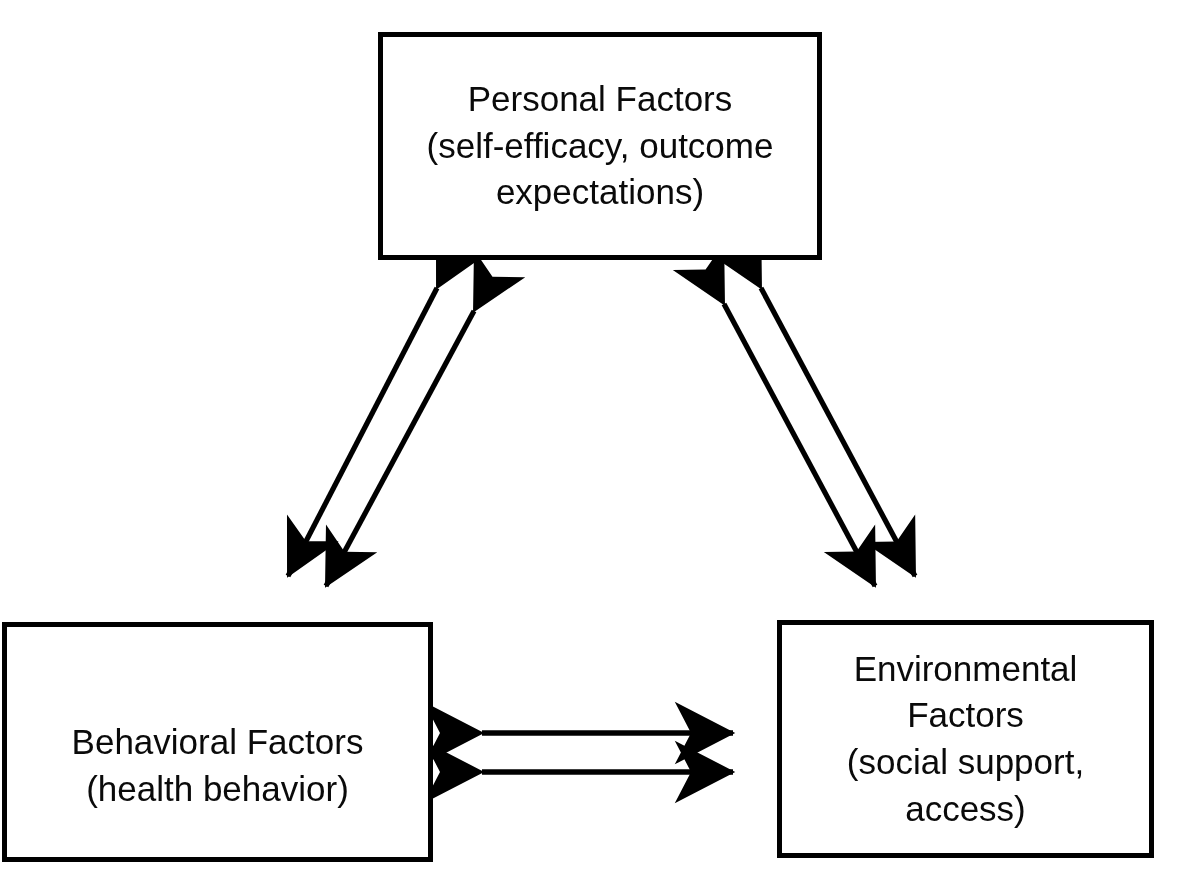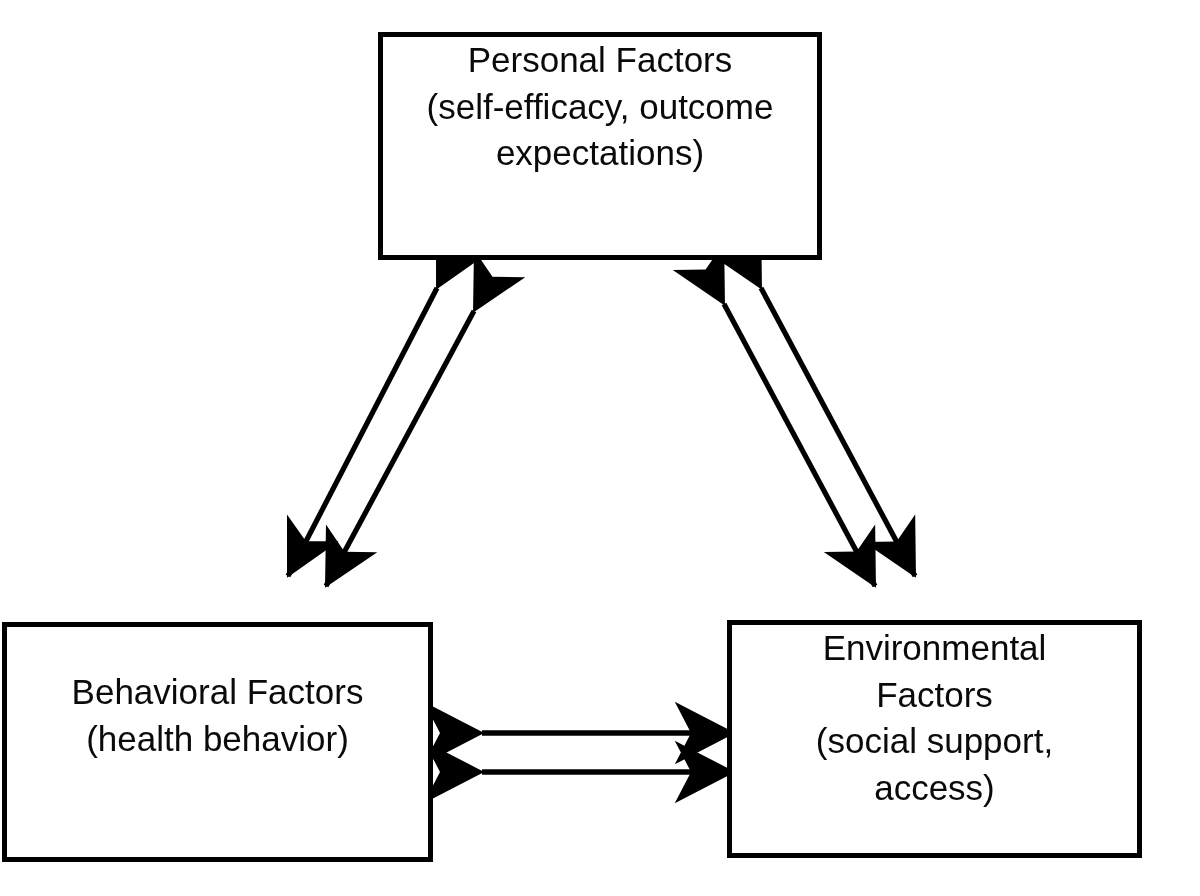--- a/index.html
+++ b/index.html
@@ -17,21 +17,21 @@
     height: 896px;
     background: #ffffff;
     overflow: hidden;
   }
   .node-box {
     position: absolute;
     box-sizing: border-box;
     background: #ffffff;
     border: 5px solid #000000;
     display: flex;
-    align-items: flex-start;
+    align-items: center;
     justify-content: center;
     text-align: center;
   }
   .node-label {
     font-family: "Liberation Sans", sans-serif;
     color: #0a0a0a;
     font-size: 35px;
     line-height: 1.33;
     font-weight: 400;
     white-space: pre-line;
@@ -43,23 +43,23 @@
     width: 444px;
     height: 228px;
   }
   #box-behavioral {
     left: 2px;
     top: 622px;
     width: 431px;
     height: 240px;
   }
   #box-environmental {
-    left: 727px;
+    left: 777px;
     top: 620px;
-    width: 415px;
+    width: 377px;
     height: 238px;
   }
   #box-behavioral .node-label {
     transform: translateY(6px);
     margin-top: 36px;
   }
   .edge-layer {
     position: absolute;
     left: 0;
     top: 0;

